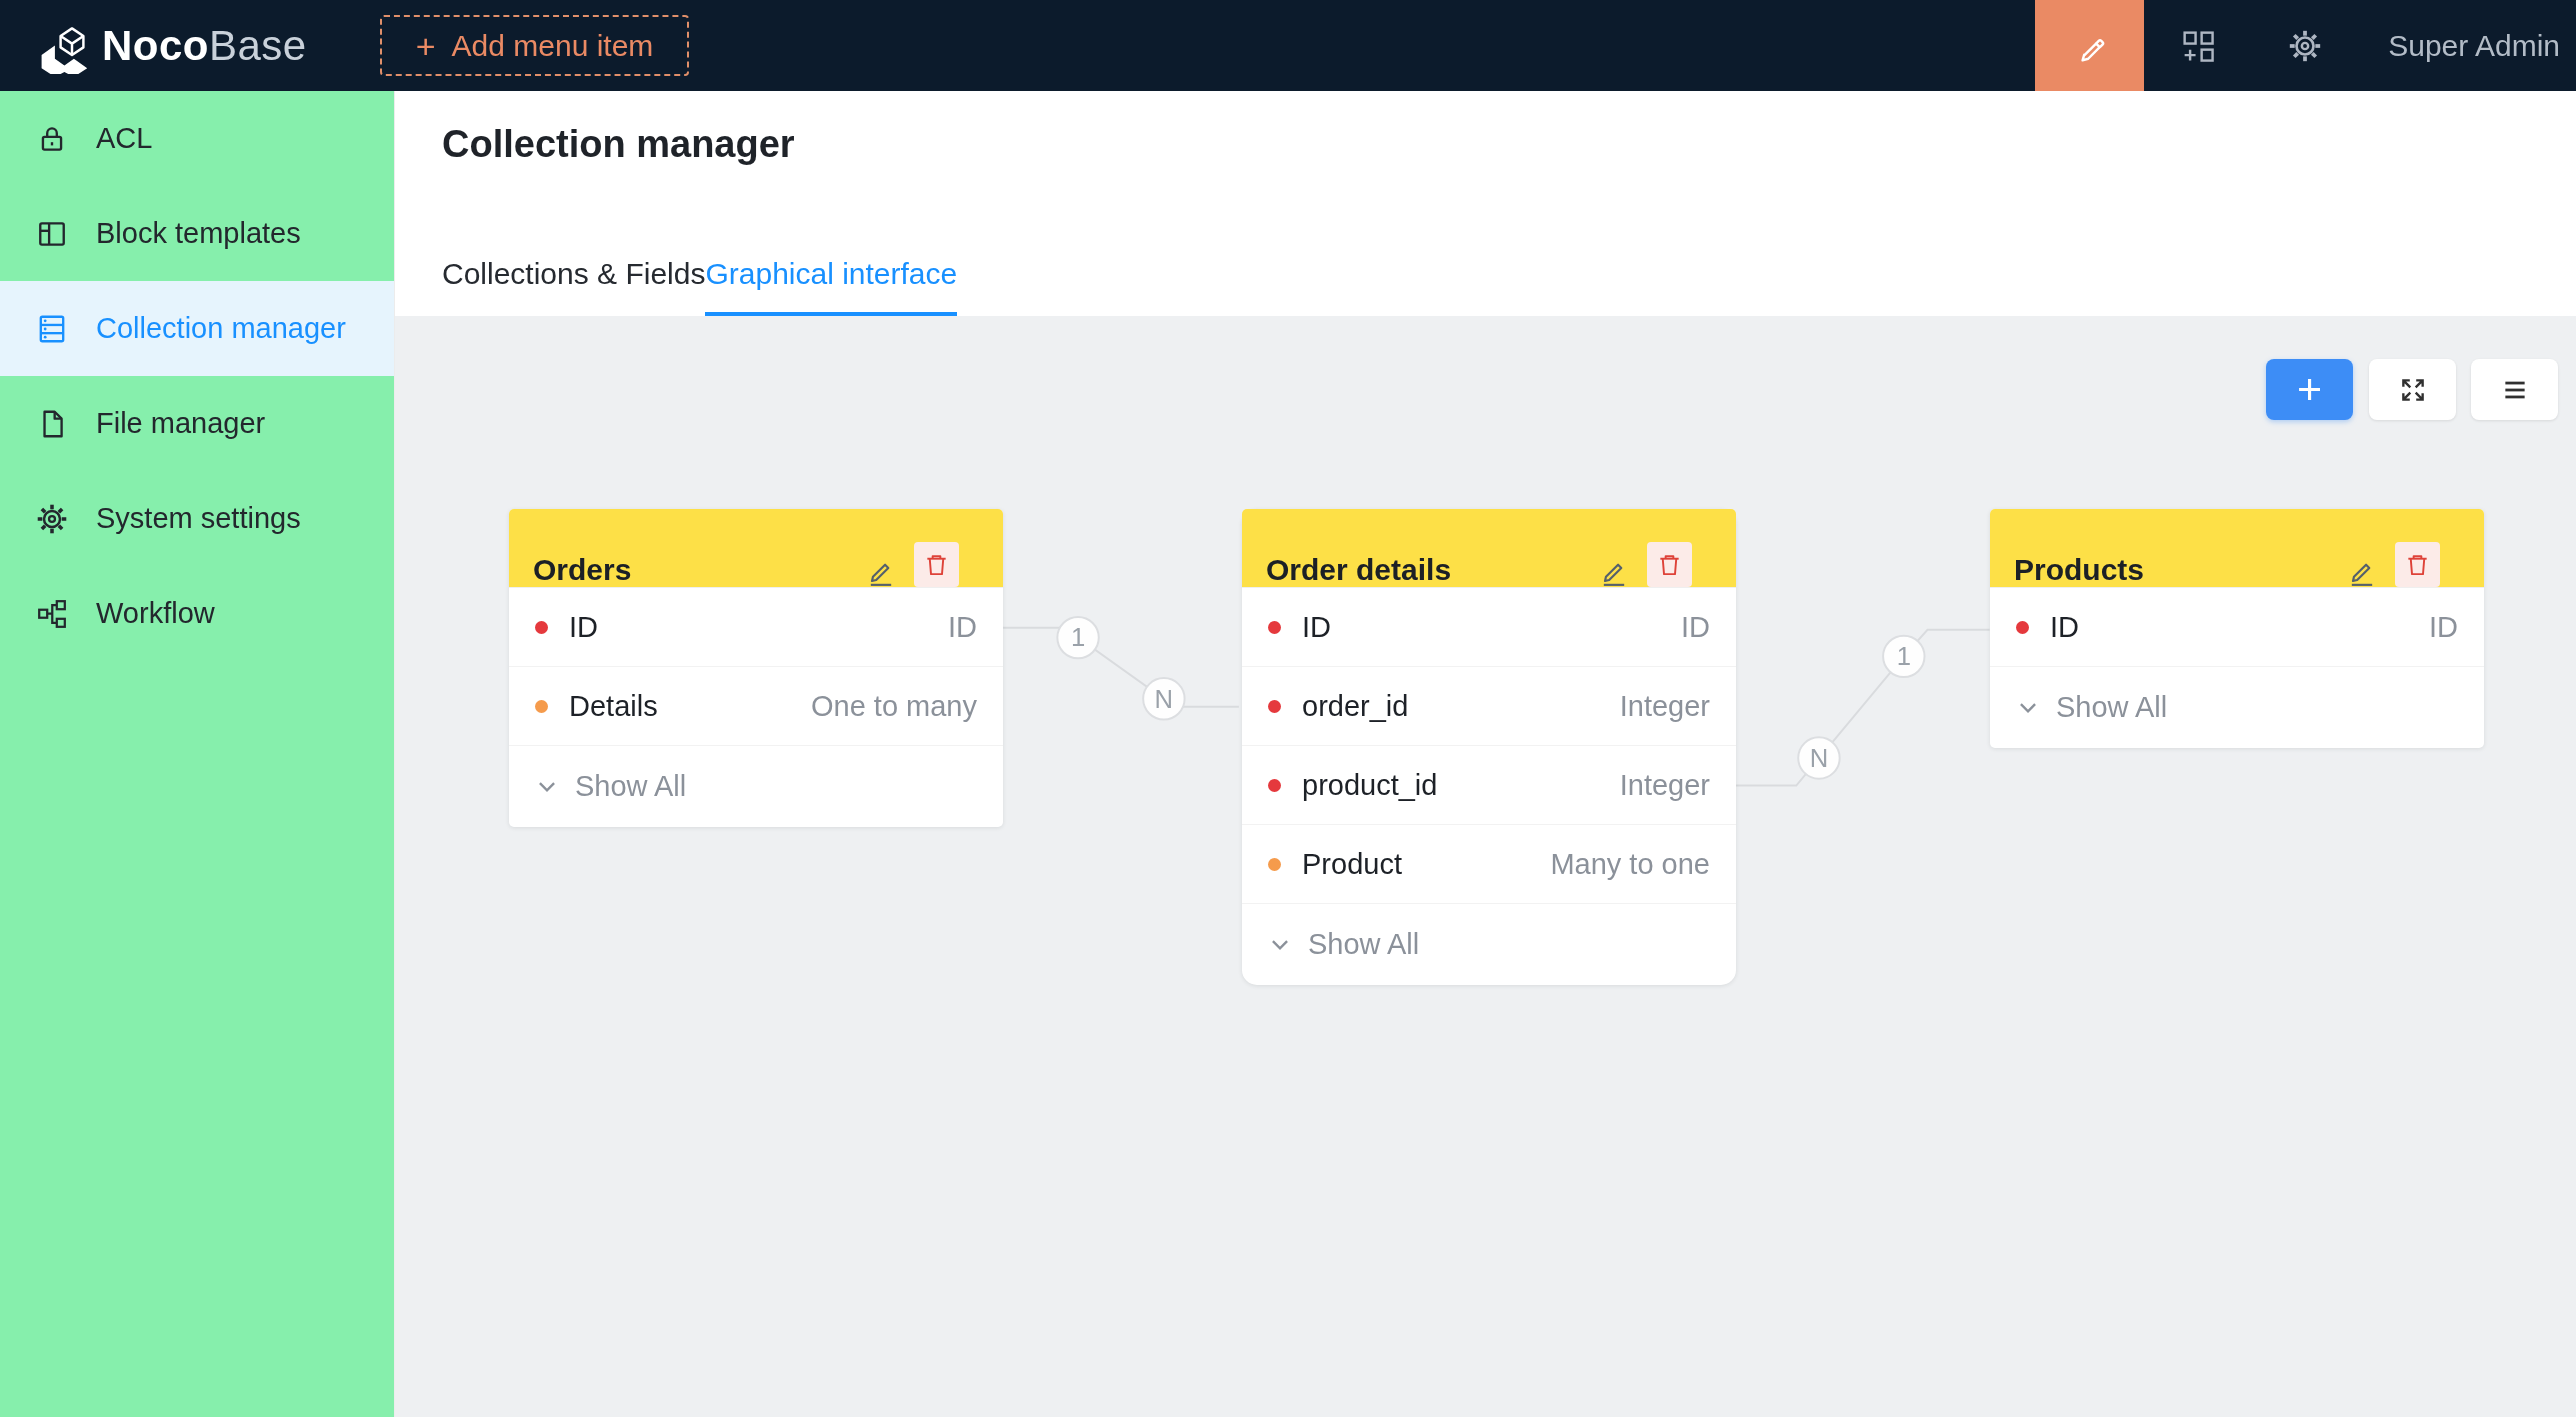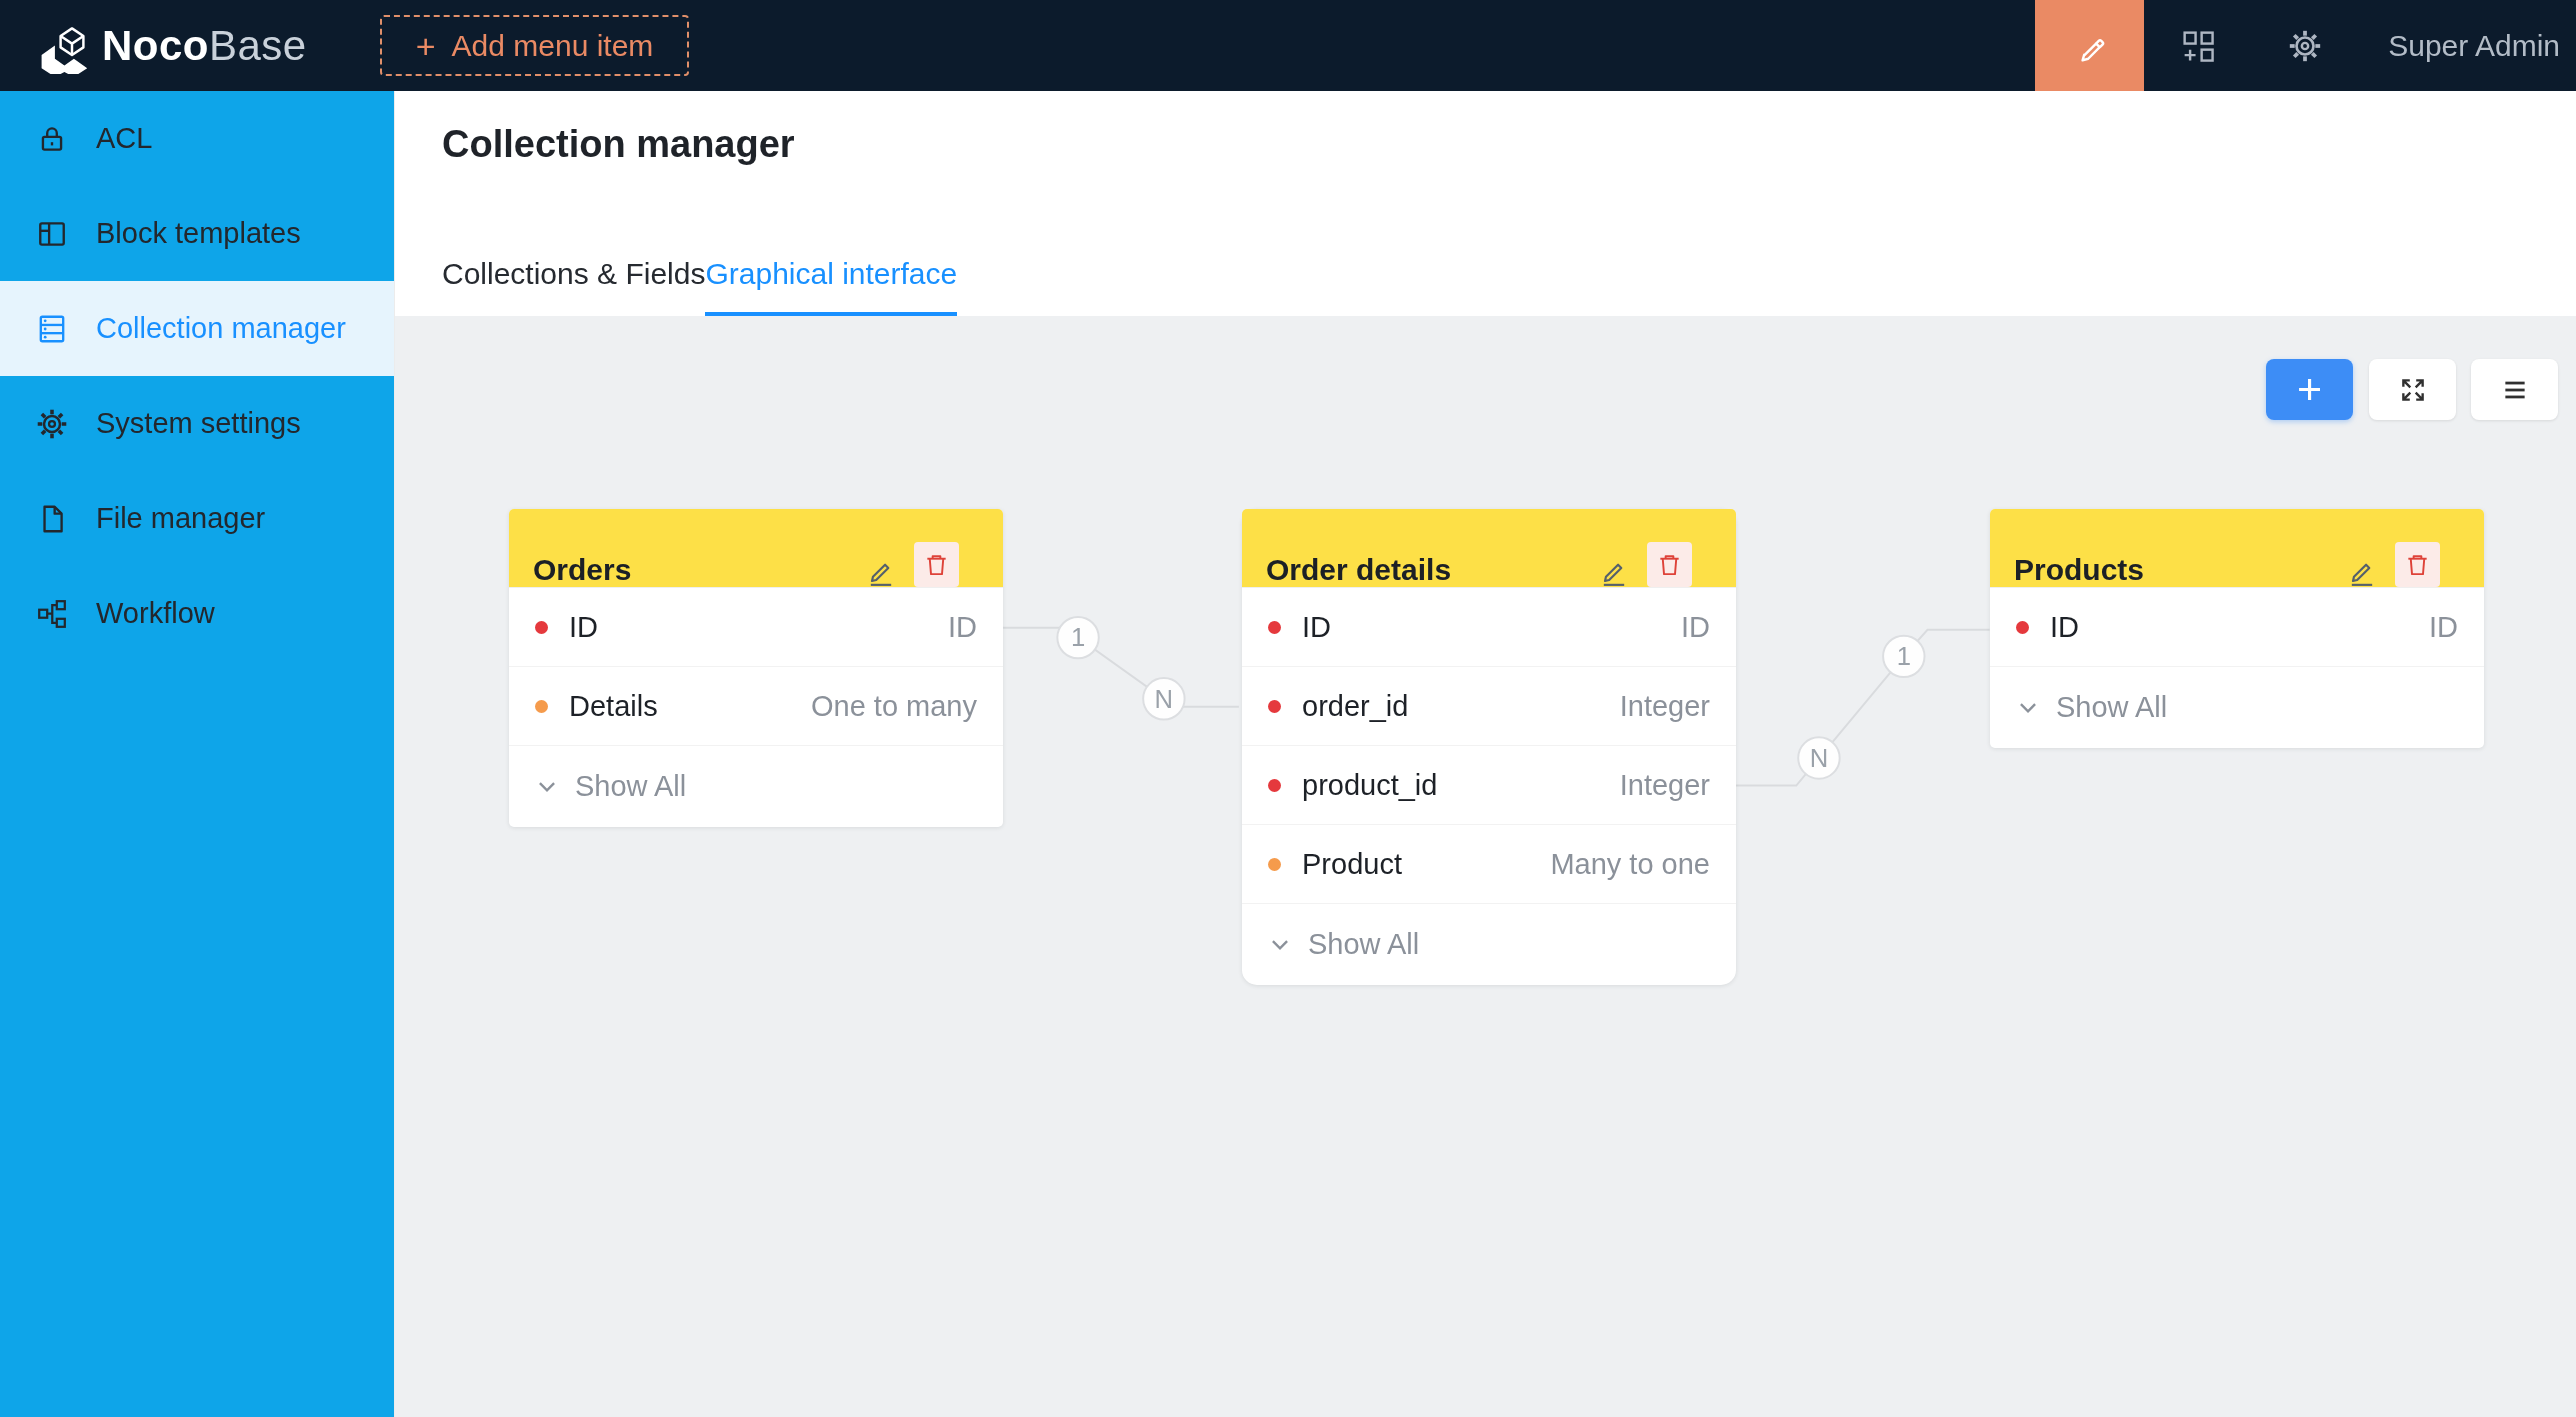--- a/index.html
+++ b/index.html
@@ -20,21 +20,21 @@
     font-size:30px; background:transparent; cursor:pointer; }
   .addbtn .plus { font-size:34px; font-weight:300; line-height:1; }
   .tb-right { margin-left:auto; display:flex; align-items:center; height:91px; }
   .tb-box { width:107px; height:91px; display:flex; align-items:center; justify-content:center; cursor:pointer; }
   .tb-accent { width:109px; background:#ea8a64; }
   .tb-box svg { width:34px; height:34px; }
   .username { color:#b3bcc7; font-size:30px; margin-left:30px; margin-right:16px; cursor:pointer; }
 
   
   .sidebar { position:absolute; left:0; top:91px; width:395px; height:1326px;
-    background:#0ea5e9; border-right:1px solid #ececec; }
+    background:#86efac; border-right:1px solid #ececec; }
   .side-item { height:95px; display:flex; align-items:center; padding-left:36px;
     color:#23272d; cursor:pointer; }
   .side-item svg { width:32px; height:32px; flex:none; }
   .side-label { margin-left:28px; font-size:29px; }
   .side-item.active { background:#e6f4fd; color:#1890ff; }
 
   
   .mainhead { position:absolute; left:395px; top:91px; width:2181px; height:225px; background:#fff; }
   .page-title { position:absolute; left:47px; top:32px; font-size:38px; font-weight:700; color:#1f2329; }
   .tabs { position:absolute; left:47px; bottom:0; display:flex; }
@@ -153,44 +153,44 @@
         <rect x="4.5" y="3.5" width="21" height="23" rx="1.5"></rect>
         <line x1="4.5" y1="11.2" x2="25.5" y2="11.2"></line>
         <line x1="4.5" y1="18.9" x2="25.5" y2="18.9"></line>
         <circle cx="8.6" cy="7.3" r="1.3" fill="currentColor" stroke="none"></circle>
         <circle cx="8.6" cy="15" r="1.3" fill="currentColor" stroke="none"></circle>
         <circle cx="8.6" cy="22.7" r="1.3" fill="currentColor" stroke="none"></circle>
       </svg>
       <span class="side-label">Collection manager</span>
     </div>
     <div class="side-item">
+      <svg viewBox="0 0 30 30" fill="none" stroke="currentColor" stroke-width="2.2" stroke-linejoin="round">
+        <path d="M8 3.5 h9.5 L24 10 v16.5 H8 Z"></path>
+        <path d="M17.5 3.5 V10 H24"></path>
+      </svg>
+      <span class="side-label">File manager</span>
+    </div>
+    <div class="side-item">
       <svg viewBox="0 0 28 28" fill="none" stroke="currentColor">
         <circle cx="14" cy="14" r="7" stroke-width="2.2"></circle>
         <circle cx="14" cy="14" r="2.6" stroke-width="2"></circle>
         <g stroke-width="3.1">
           <line x1="26.5" y1="14" x2="22.5" y2="14"></line>
             <line x1="14" y1="26.5" x2="14" y2="22.5"></line>
           <line x1="1.5" y1="14" x2="5.5" y2="14"></line>
             <line x1="14" y1="1.5" x2="14" y2="5.5"></line>
           <line x1="22.84" y1="22.84" x2="20.01" y2="20.01"></line>
             <line x1="5.16" y1="22.84" x2="7.99" y2="20.01"></line>
           <line x1="5.16" y1="5.16" x2="7.99" y2="7.99"></line>
             <line x1="22.84" y1="5.16" x2="20.01" y2="7.99"></line>
         </g>
       </svg>
       <span class="side-label">System settings</span>
     </div>
     <div class="side-item">
-      <svg viewBox="0 0 30 30" fill="none" stroke="currentColor" stroke-width="2.2" stroke-linejoin="round">
-        <path d="M8 3.5 h9.5 L24 10 v16.5 H8 Z"></path>
-        <path d="M17.5 3.5 V10 H24"></path>
-      </svg>
-      <span class="side-label">File manager</span>
-    </div>
-    <div class="side-item">
       <svg viewBox="0 0 30 30" fill="none" stroke="currentColor" stroke-width="2.1">
         <rect x="3" y="11" width="7.5" height="7.5"></rect>
         <rect x="19.5" y="3" width="7.5" height="7.5"></rect>
         <rect x="19.5" y="19.5" width="7.5" height="7.5"></rect>
         <path d="M10.5 14.75 h4.75 M15.25 14.75 V6.75 h4.25 M15.25 14.75 v8.5 h4.25"></path>
       </svg>
       <span class="side-label">Workflow</span>
     </div>
   </div>
 

